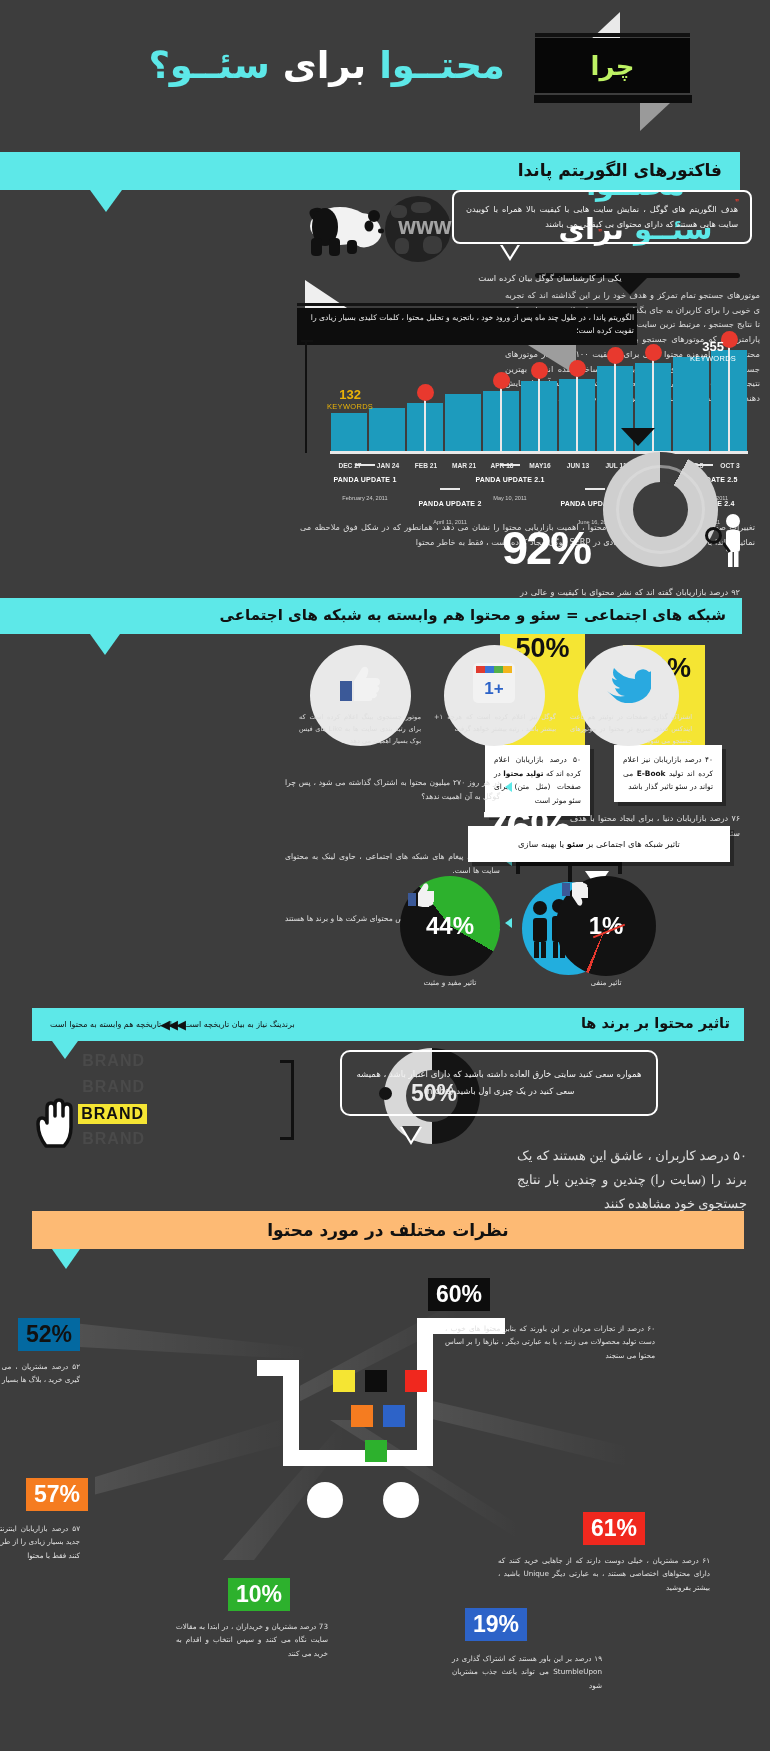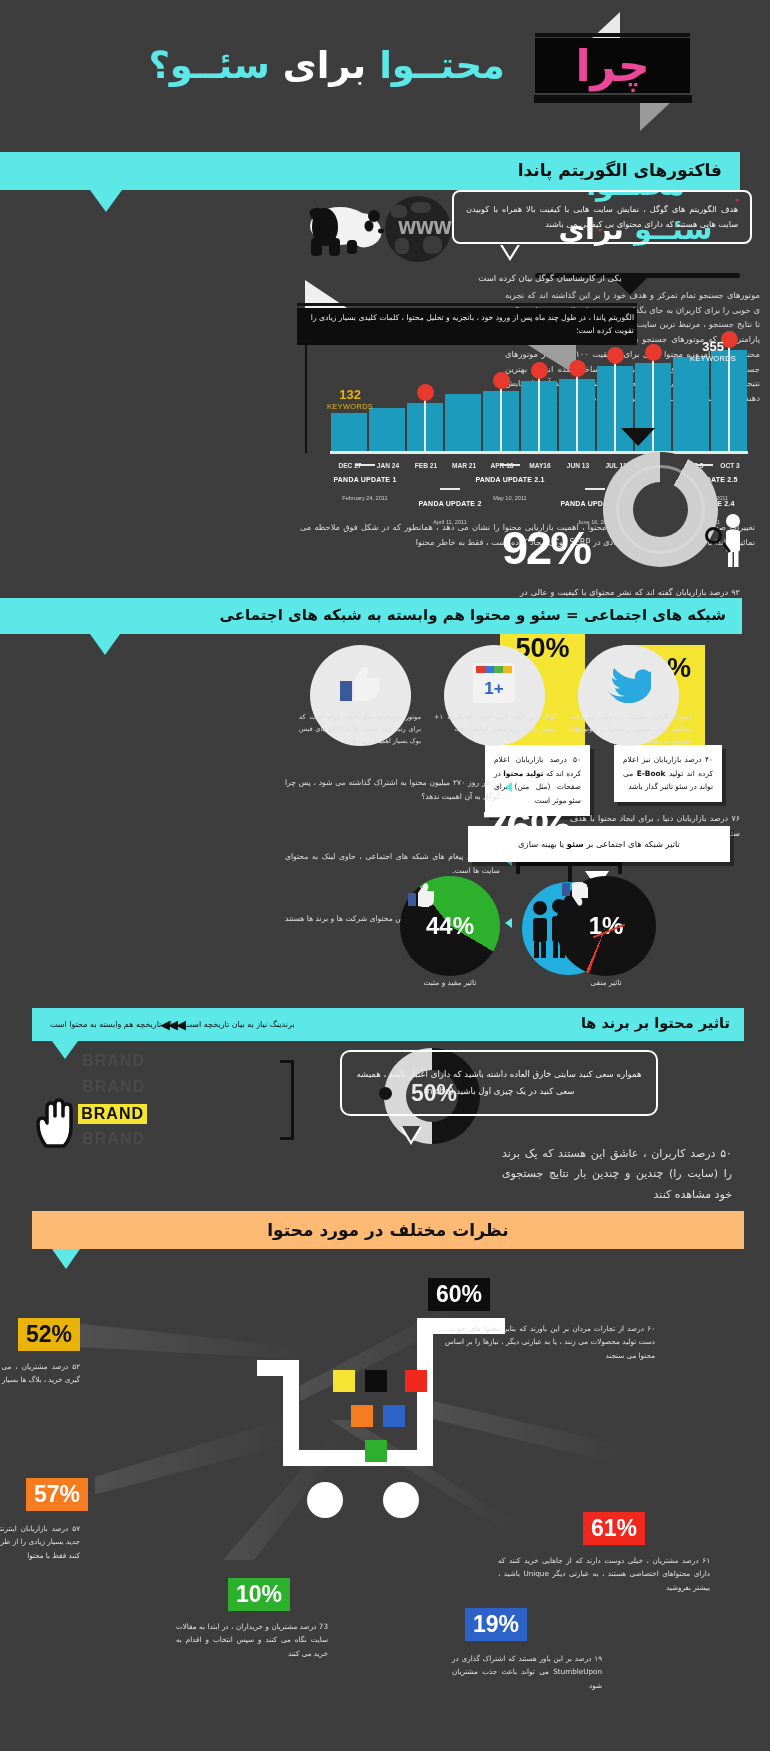--- a/index.html
+++ b/index.html
@@ -12,21 +12,21 @@
   }
   .abs { position:absolute; }
 
   
   #header { left:0; top:0; width:770px; height:140px; background:#3d3d3d; }
   #hdr-title { right:265px; top:44px; font-size:37px; font-weight:bold; color:#5de8e8;
     letter-spacing:0px; white-space:nowrap; line-height:1.2; }
   #hdr-title .w { color:#ffffff; }
   #hdr-badge { right:80px; top:38px; width:155px; height:55px; background:#070707;
     display:flex; align-items:center; justify-content:center; }
-  #hdr-badge span { color:#ec4899; font-size:44px; font-weight:bold; }
+  #hdr-badge span { color:#bef264; font-size:26px; font-weight:bold; }
   #hdr-badge-line-top { right:80px; top:33px; width:155px; height:4px; background:#111; }
   #hdr-badge-line-bot { right:78px; top:95px; width:158px; height:8px; background:#0d0d0d; }
   .ribbon-tri { width:0; height:0; }
   #hdr-tri-a { right:150px; top:12px; border-left:32px solid transparent; border-bottom:30px solid #e9e9e9; }
   #hdr-tri-b { right:100px; top:103px; border-right:30px solid transparent; border-top:28px solid #9a9a9a; }
 
   
   #ctl-rule-top { right:30px; top:160px; width:205px; height:5px; background:#111; border-radius:3px; }
   #ctl-rule-bot { right:30px; top:273px; width:205px; height:5px; background:#111; border-radius:3px; }
   #ctl-rule-arrow { right:122px; top:277px; border-left:18px solid transparent; border-right:18px solid transparent; border-top:18px solid #111; }
@@ -161,21 +161,21 @@
   #brand-hl { position:absolute; background:#f5e533; color:#111; padding:1px 3px; }
   #brand-brk-v { right:476px; top:1060px; width:3px; height:80px; background:#111; }
   #brand-brk-t { right:476px; top:1060px; width:14px; height:3px; background:#111; }
   #brand-brk-b { right:476px; top:1137px; width:14px; height:3px; background:#111; }
   #brand-donut { right:290px; top:1048px; width:96px; height:96px; border-radius:50%;
     background:conic-gradient(#141414 0 50%, #d8d8d8 50% 100%); }
   #brand-donut-hole { right:312px; top:1070px; width:52px; height:52px; border-radius:50%; background:#3d3d3d; }
   #brand-50 { position:absolute; right:288px; top:1080px; width:96px; text-align:center;
     font-size:23px; font-weight:bold; color:#eaeaea; font-family:"Liberation Sans",sans-serif; }
   #brand-dot { right:378px; top:1087px; width:13px; height:13px; border-radius:50%; background:#141414; }
-  #brand-cap { right:38px; top:1144px; width:230px; font-size:11px; line-height:1.85; text-align:justify; color:#e0e0e0; }
+  #brand-cap { right:23px; top:1144px; width:230px; font-size:13px; line-height:1.85; text-align:justify; color:#e0e0e0;font-family:Liberation Serif, serif; }
   #cursor { right:690px; top:1096px; width:44px; height:52px; }
 
   #brand-quote { left:340px; top:1050px; width:318px; border:2px solid #fff; border-radius:10px;
     padding:14px 14px; font-size:8.6px; line-height:1.95; color:#f3f3f3; text-align:center; }
   #brand-quote-tail { left:400px; top:1127px; border-left:11px solid transparent; border-right:11px solid transparent; border-top:18px solid #fff; }
   #brand-quote-tail-in { left:402px; top:1126px; border-left:9px solid transparent; border-right:9px solid transparent; border-top:15px solid #3d3d3d; }
 
   
   #op-banner { left:32px; top:1211px; width:712px; height:38px; background:#fdba74; }
   #op-banner-text { position:absolute; left:0; top:9px; width:100%; text-align:center; color:#111; font-size:17px; font-weight:bold; }
@@ -503,21 +503,21 @@
   <div class="cartwheel" style="left:52px; top:182px; width:36px; height:36px;"></div>
   <div class="cartwheel" style="left:128px; top:182px; width:36px; height:36px;"></div>
   <div class="cartsq" style="left:78px; top:70px; width:22px; height:22px; background:#f5e533;"></div>
   <div class="cartsq" style="left:110px; top:70px; width:22px; height:22px; background:#0d0d0d;"></div>
   <div class="cartsq" style="left:150px; top:70px; width:22px; height:22px; background:#f0281e;"></div>
   <div class="cartsq" style="left:96px; top:105px; width:22px; height:22px; background:#f57c20;"></div>
   <div class="cartsq" style="left:128px; top:105px; width:22px; height:22px; background:#2d63c8;"></div>
   <div class="cartsq" style="left:110px; top:140px; width:22px; height:22px; background:#2db12d;"></div>
 </div>
 
-<div class="abs pctchip" style="right:690px; top:1318px; background:#eab308; color:#111;">52%</div>
+<div class="abs pctchip" style="right:690px; top:1318px; background:#0369a1; color:#111;">52%</div>
 <div class="abs opcap" style="right:690px; top:1360px; width:150px;">۵۲ درصد مشتریان ، می گویند که برای تصمیم گیری خرید ، بلاگ ها بسیار موثر هستند</div>
 
 <div class="abs pctchip" style="left:428px; top:1278px; background:#0d0d0d; color:#fff;">60%</div>
 <div class="abs opcap" style="left:445px; top:1322px; width:210px;">۶۰ درصد از تجارات مردان بر این باورند که بنابر محتوا های خوب ، دست تولید محصولات می زنند ، یا به عبارتی دیگر ، نیازها را بر اساس محتوا می سنجند</div>
 
 <div class="abs pctchip" style="left:583px; top:1512px; background:#f0281e; color:#fff;">61%</div>
 <div class="abs opcap" style="left:498px; top:1554px; width:212px;">۶۱ درصد مشتریان ، خیلی دوست دارند که از جاهایی خرید کنند که دارای محتواهای اختصاصی هستند ، به عبارتی دیگر Unique باشید ، بیشتر بفروشید</div>
 
 <div class="abs pctchip" style="right:682px; top:1478px; background:#f57c20; color:#fff;">57%</div>
 <div class="abs opcap" style="right:690px; top:1522px; width:160px;">۵۷ درصد بازاریابان اینترنتی می گویند که مشتریان جدید بسیار زیادی را از طریق بلاگ های خود جذب می کنند فقط با محتوا</div>

